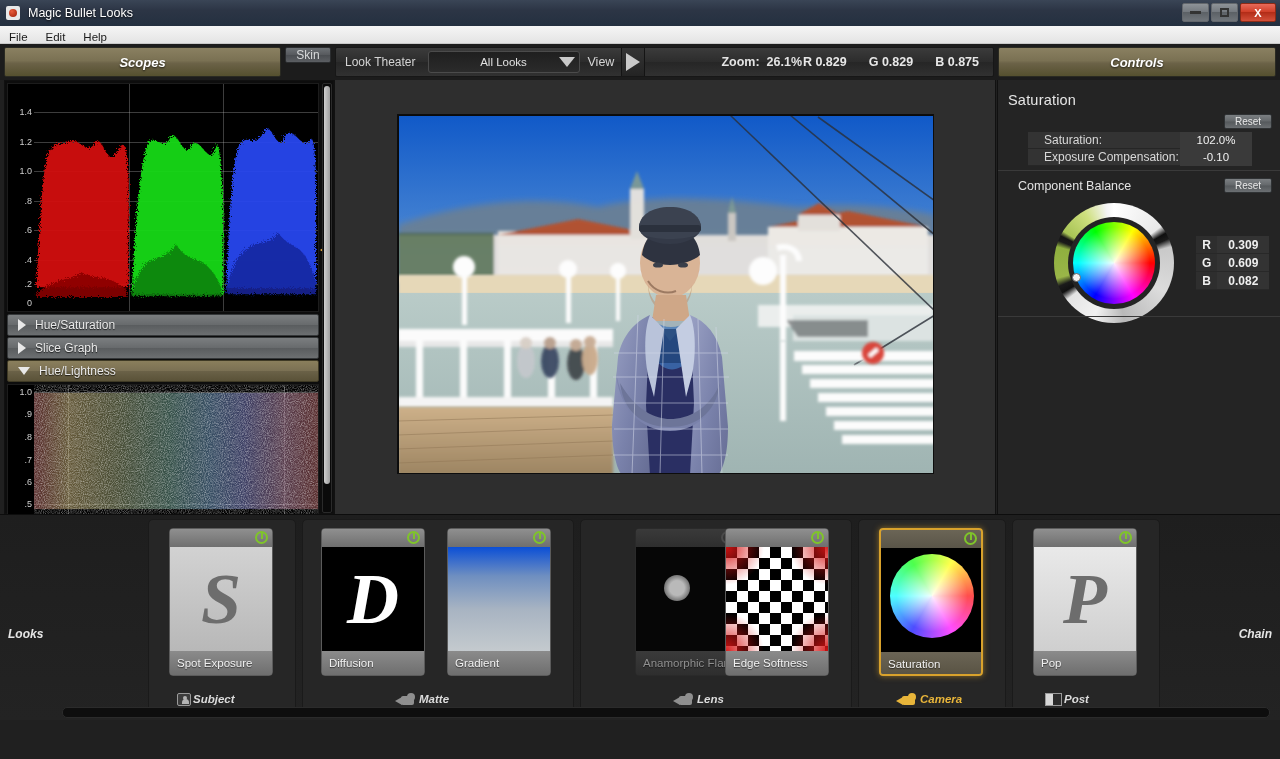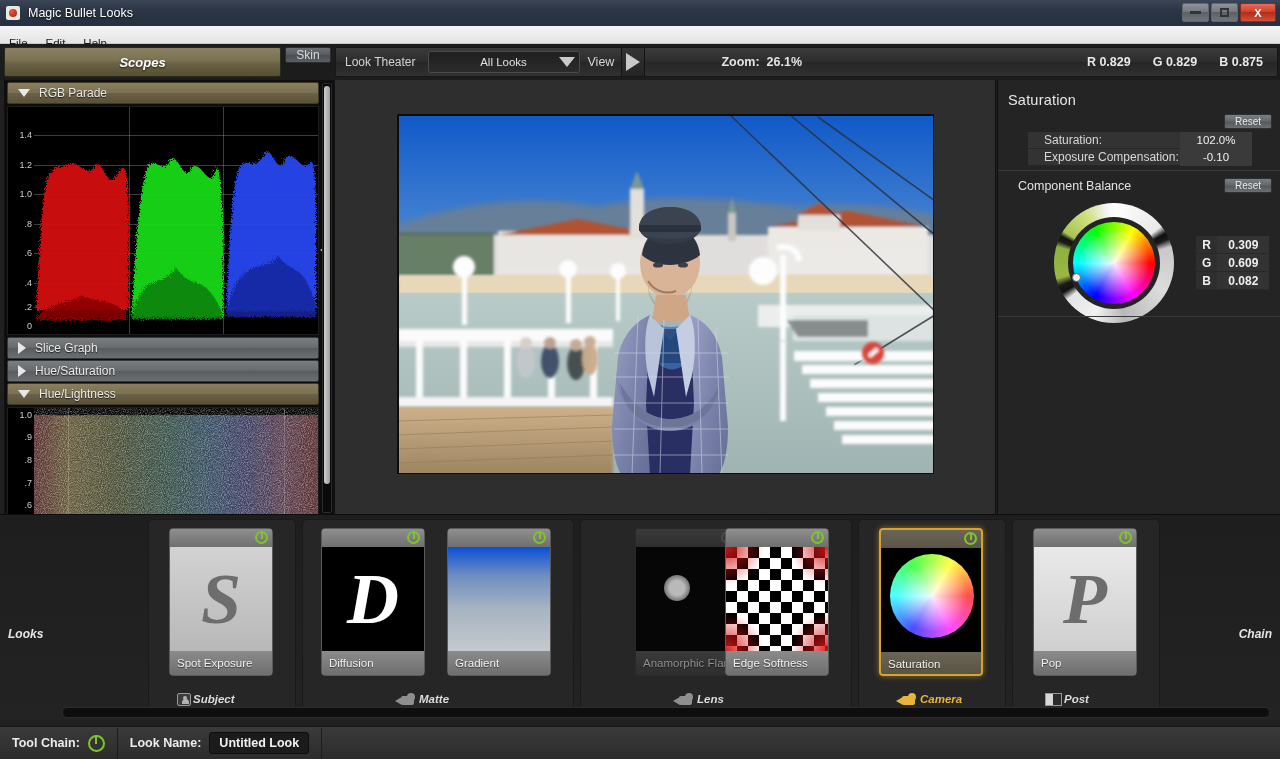--- a/index.html
+++ b/index.html
@@ -53,21 +53,21 @@
   .win-dash{width:11px;height:3px;background:#333;}
   .win-sq{width:9px;height:9px;border:2px solid #333;}
 
   
   .menubar{
     position:absolute;left:0;top:26px;width:1280px;height:18px;
     background:linear-gradient(to bottom,#f5f5f5,#e4e4e4);
     border-bottom:1px solid #c8c8c8;
     display:flex;align-items:center;
   }
-  .menubar .mi{ padding:8px 9px;font-size:11.5px;color:#1a1a1a;line-height:18px;height:18px;}
+  .menubar .mi{ padding:2px 9px;font-size:11.5px;color:#1a1a1a;line-height:18px;height:18px;}
 
   
   .toolbar{
     position:absolute;left:0;top:44px;width:1280px;height:36px;
     background:#1c1c1c;
     display:flex;align-items:stretch;
   }
   .panel-head{
     background:linear-gradient(to bottom,#8a8061 0%, #7a7153 45%, #6b6247 55%, #55502f 100%);
     display:flex;align-items:center;justify-content:center;
@@ -366,28 +366,25 @@
         </span>
         <span>
           <b>G</b> <span>0.829</span>
         </span>
         <span>
           <b>B</b> <span>0.875</span>
         </span>
       </div>
     </div>
 
+    <div class="panel-head controls-head">Controls</div>
   </div>
 
   <div class="scopes-panel">
 
-    <div class="scope-section-hdr open">
-      <span class="tri-down"></span>
-      <span>RGB Parade</span>
-    </div>
 
     <div class="scope-canvas" style="height:229px;">
       <div class="sc-axis">
         <span style="top:12.5%">1.4</span>
         <span style="top:25.5%">1.2</span>
         <span style="top:38.5%">1.0</span>
         <span style="top:51.5%">.8</span>
         <span style="top:64.5%">.6</span>
         <span style="top:77.5%">.4</span>
         <span style="top:88%">.2</span>
@@ -419,25 +416,25 @@
             <path d="M203,206 C220,146 240,170 258,150 C272,170 284,154 298,200 L298,212 L203,212 Z" fill="#14249c" opacity=".85"></path>
           </g>
         </svg>
       </div>
     </div>
 
     <div class="marker-tri"></div>
 
     <div class="scope-section-hdr closed">
       <span class="tri-right"></span>
-      <span>Slice Graph</span>
+      <span>Hue/Saturation</span>
     </div>
     <div class="scope-section-hdr closed">
       <span class="tri-right"></span>
-      <span>Hue/Saturation</span>
+      <span>Slice Graph</span>
     </div>
 
     <div class="scope-section-hdr open">
       <span class="tri-down"></span>
       <span>Hue/Lightness</span>
     </div>
 
     <div class="scope-canvas" style="height:133px;">
       <div class="sc-axis">
         <span style="top:5%">1.0</span>
@@ -809,24 +806,14 @@
         <div class="cat" style="left:32px;">
           <span class="ico-post"></span>
           <span>Post</span>
         </div>
       </div>
     </div>
 
     <div class="hscroll"></div>
   </div>
 
-  <div class="statusbar">
-    <div class="sb-cell">
-      <span>Tool Chain:</span>
-      <span class="sb-pwr"></span>
-    </div>
-    <div class="sb-cell">
-      <span>Look Name:</span>
-      <span class="lookname-field">Untitled Look</span>
-    </div>
-  </div>
 
 </div>
 
 </body></html>

